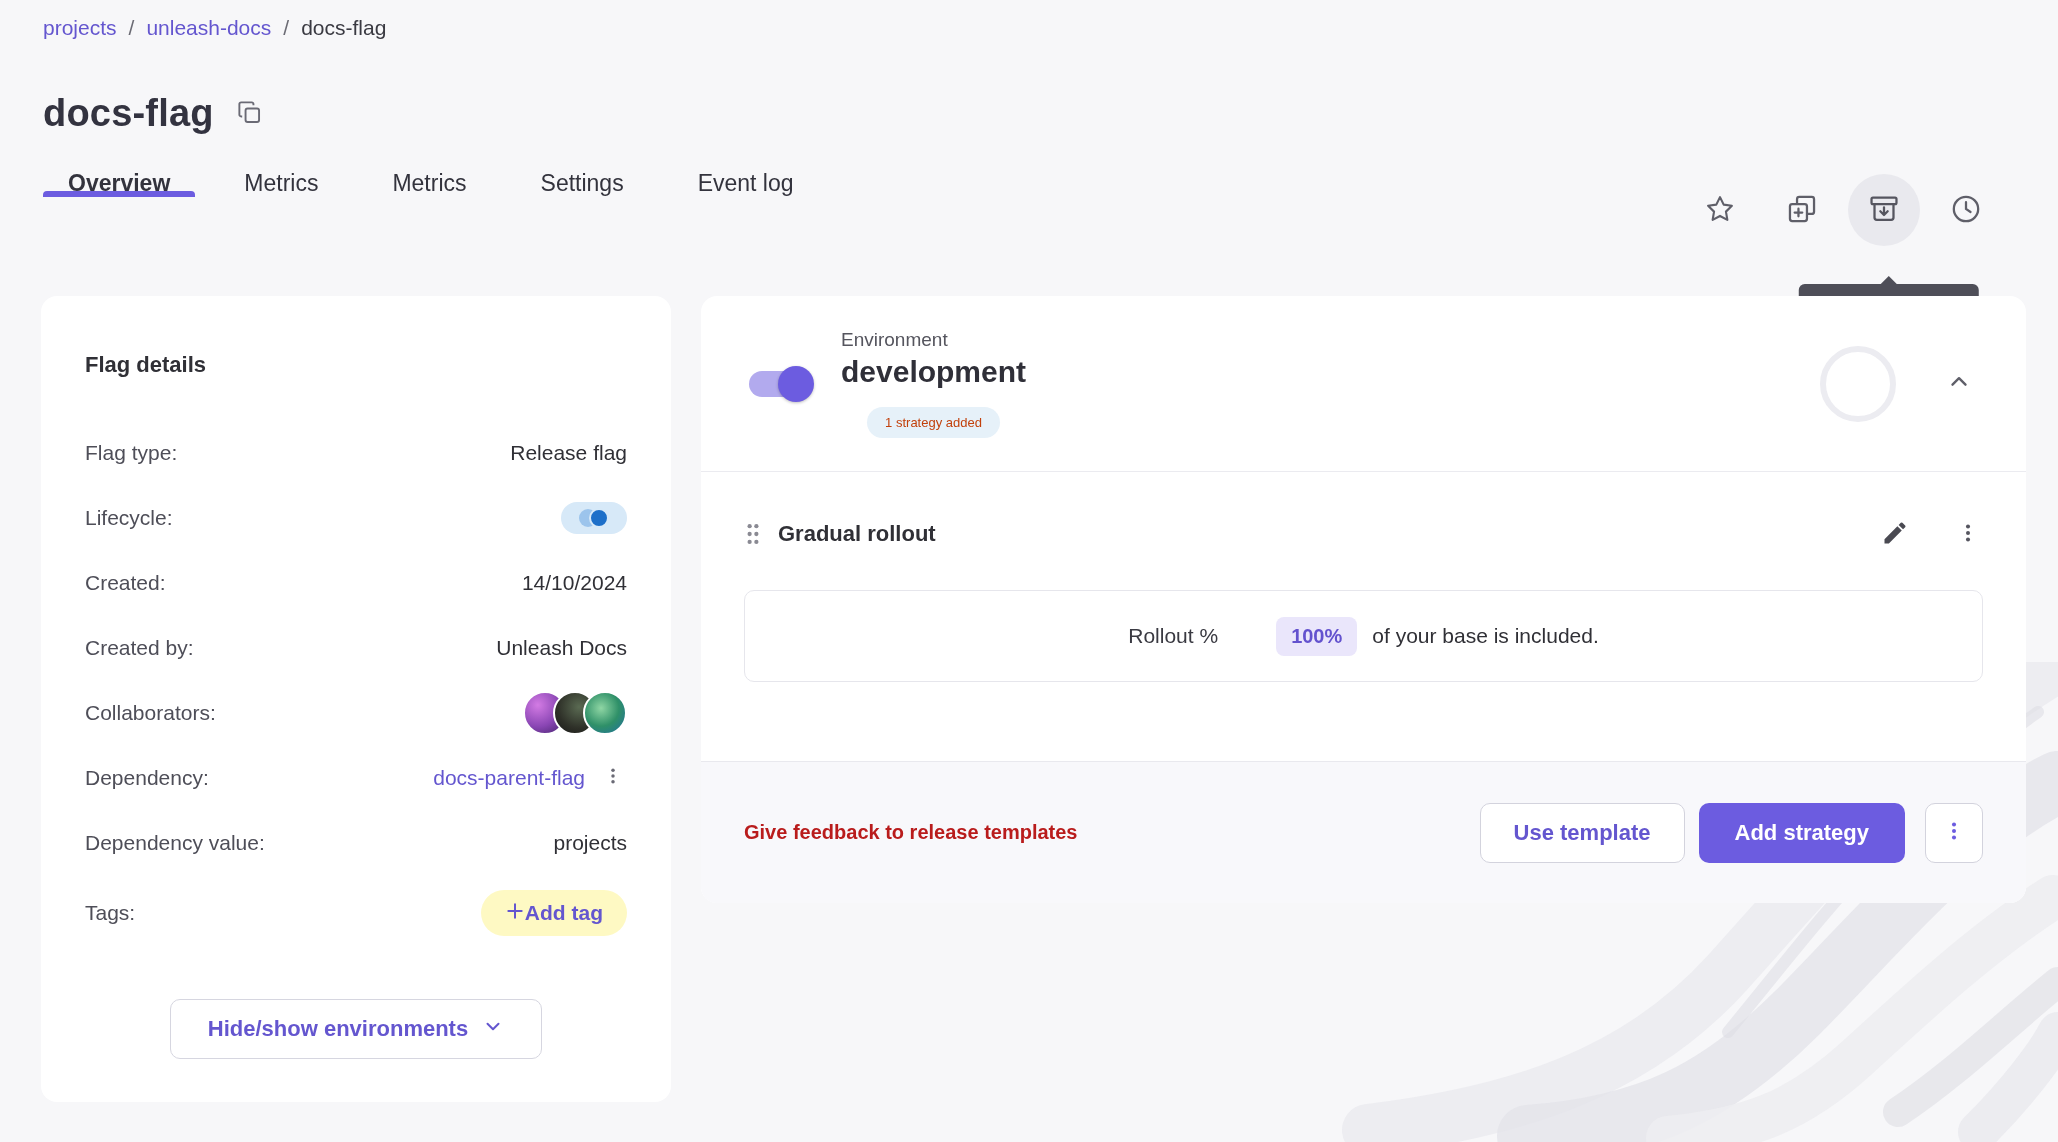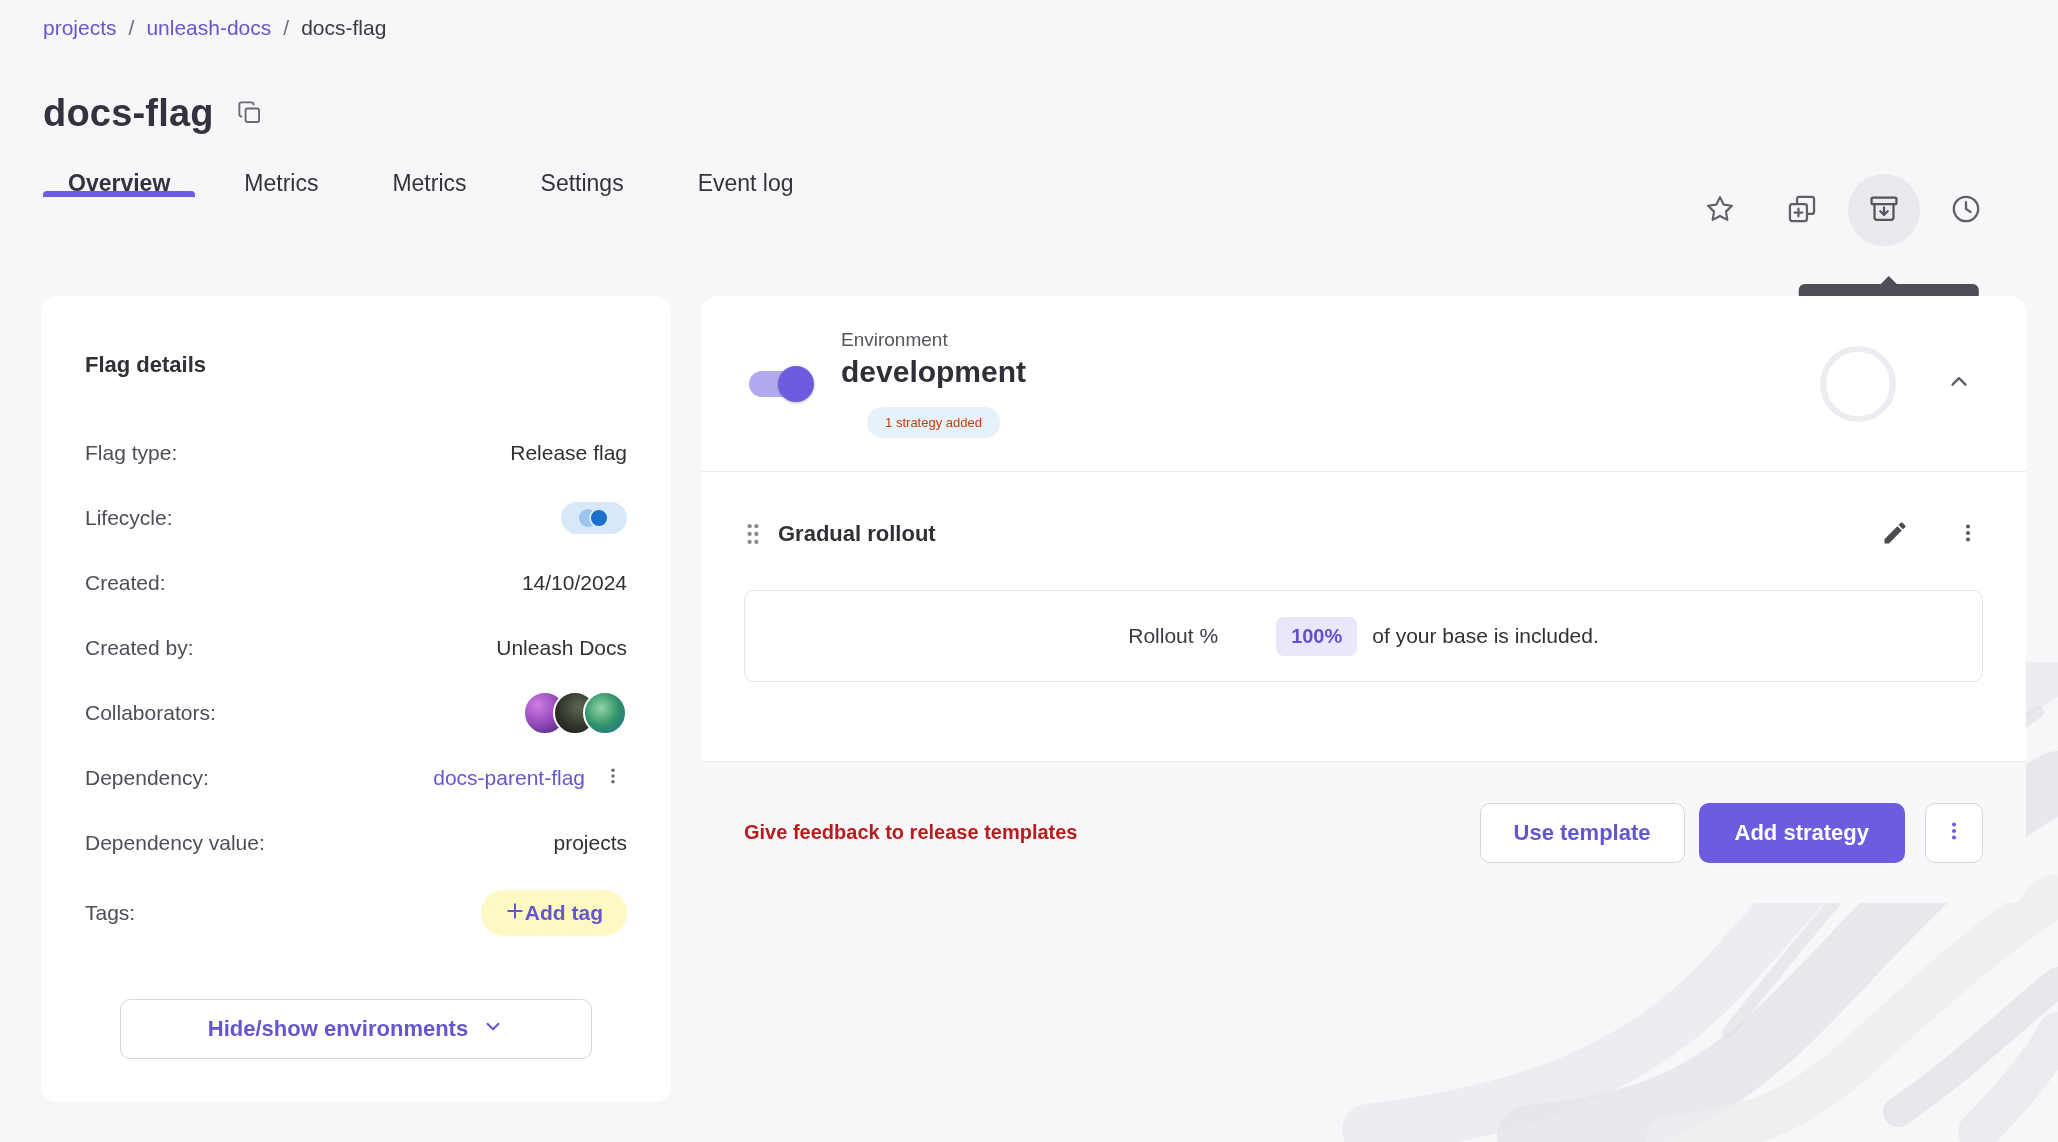--- a/index.html
+++ b/index.html
@@ -63,21 +63,21 @@
 
   .avatars { display: flex; }
   .avatar { width: 44px; height: 44px; border-radius: 50%; border: 2px solid #fff; margin-left: -14px; }
   .avatar:first-child { margin-left: 0; }
   .avatar.a1 { background: radial-gradient(circle at 32% 30%, #d37be4, #8a46b4 55%, #3f2166); }
   .avatar.a2 { background: radial-gradient(circle at 60% 35%, #5a6a52, #2e3028 60%, #171717); }
   .avatar.a3 { background: radial-gradient(circle at 40% 38%, #8fd6a4, #2f9068 52%, #1f6ea0); }
 
   .add-tag-chip { height: 46px; padding: 0 24px; border-radius: 23px; background: #fef9c3; border: none; display: flex; align-items: center; color: #6456cf; font-size: 21px; font-weight: 700; cursor: pointer; font-family: inherit; }
 
-  .hideshow-btn { margin: 48px auto 0; width: 472px; height: 60px; border: 1px solid #d6d6e0; border-radius: 10px; background: #fff; color: #6456cf; font-size: 22px; font-weight: 700; display: flex; align-items: center; justify-content: center; gap: 14px; cursor: pointer; font-family: inherit; }
+  .hideshow-btn { margin: 48px auto 0; width: 372px; height: 60px; border: 1px solid #d6d6e0; border-radius: 10px; background: #fff; color: #6456cf; font-size: 22px; font-weight: 700; display: flex; align-items: center; justify-content: center; gap: 14px; cursor: pointer; font-family: inherit; }
 
   
   .env-header { height: 176px; display: flex; align-items: center; padding: 0 48px; border-bottom: 1px solid #ebebf0; }
 
   .switch { position: relative; width: 62px; height: 28px; margin-right: 30px; cursor: pointer; flex: none; }
   .switch .track { position: absolute; inset: 1px 0; border-radius: 14px; background: #b2aaee; }
   .switch .thumb { position: absolute; right: -3px; top: -4px; width: 36px; height: 36px; border-radius: 50%; background: #6c5ce0; box-shadow: 0 1px 3px rgba(0,0,0,.25); }
 
   .env-label { font-size: 19px; color: #55555e; margin-bottom: 4px; }
   .env-name-row { display: flex; align-items: center; gap: 18px; flex-direction: column; }

